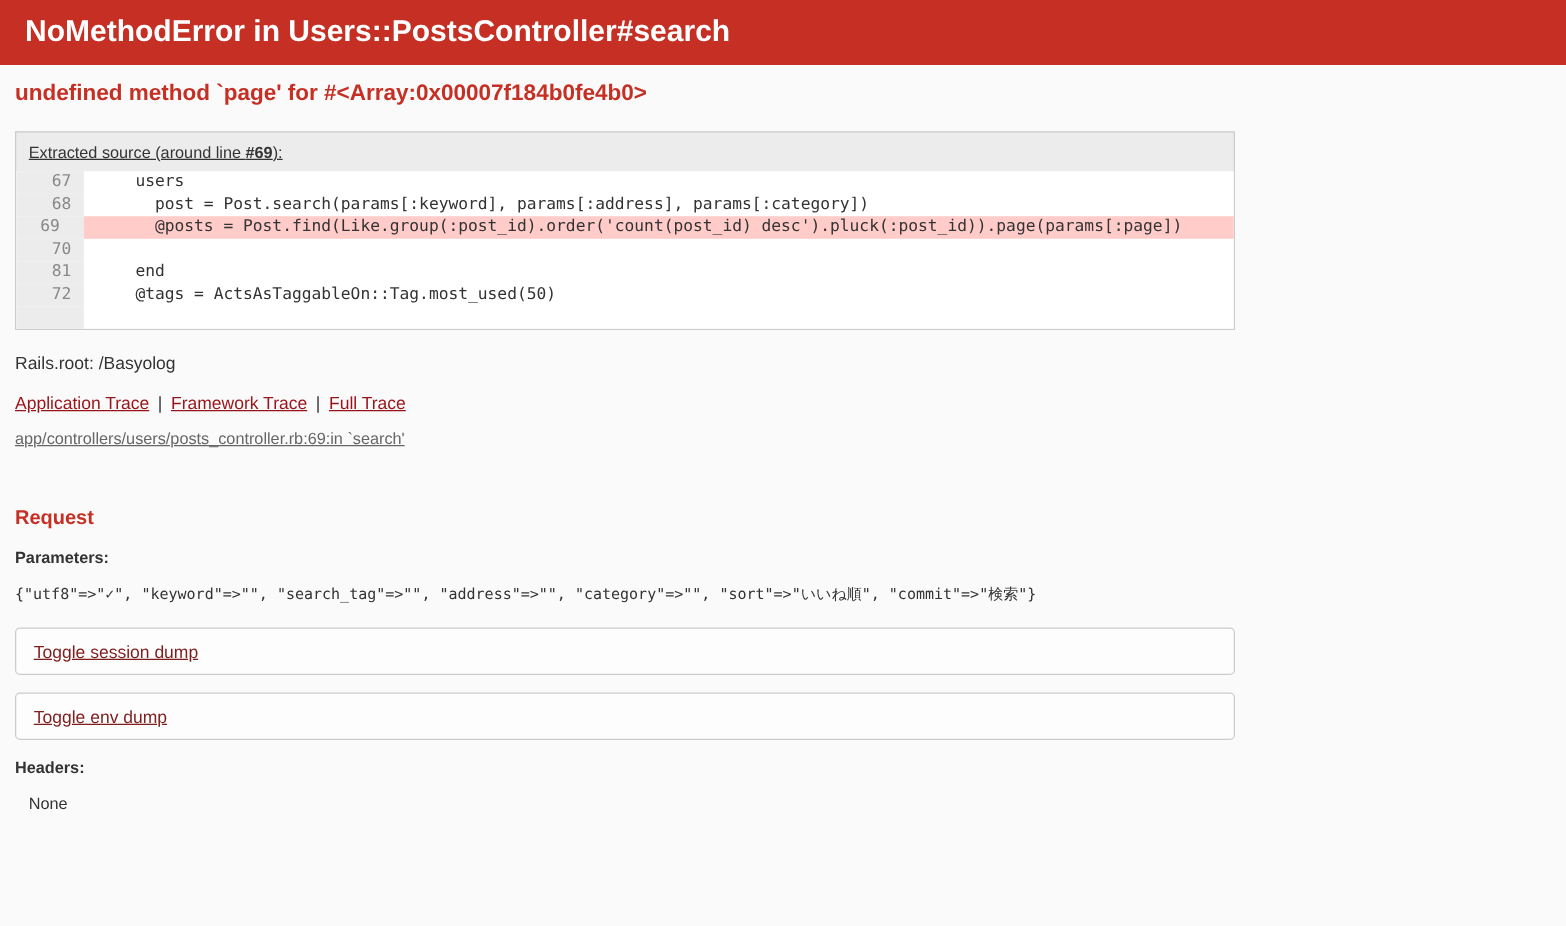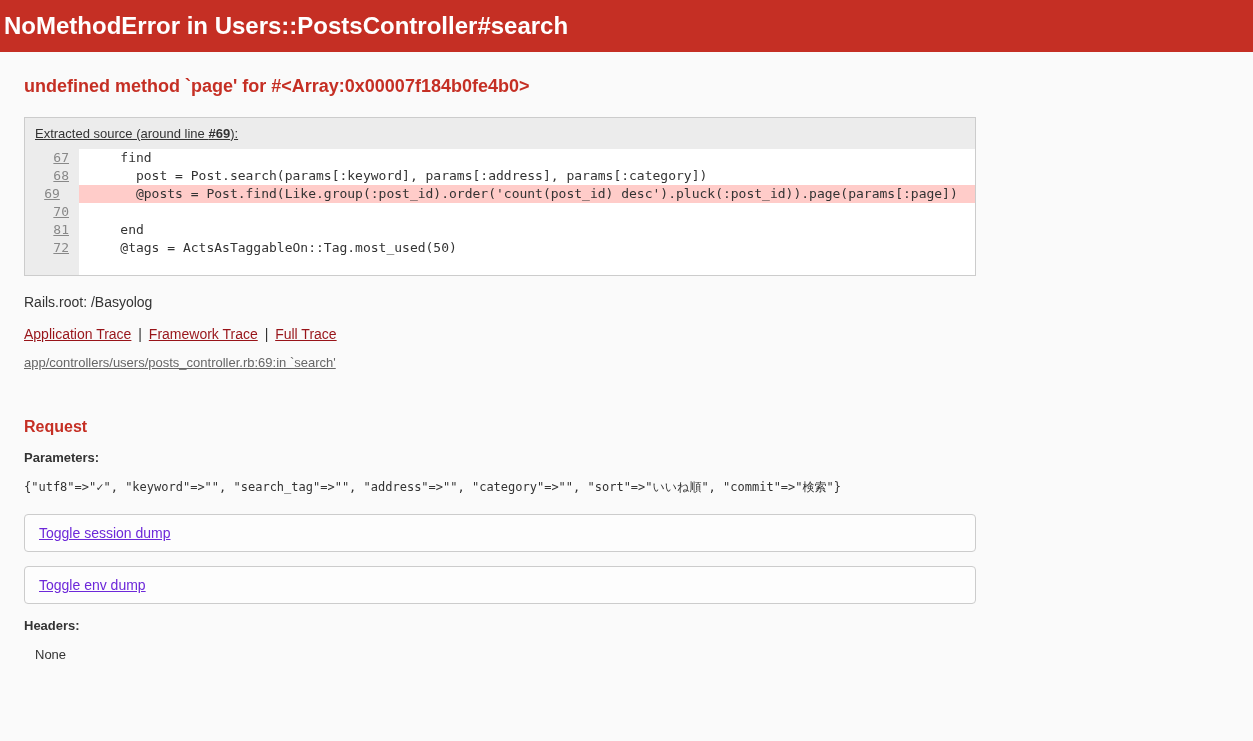--- a/index.html
+++ b/index.html
@@ -4,30 +4,30 @@
   <style>
     * { box-sizing: border-box; margin: 0; padding: 0; }
     body {
       font-family: -apple-system, BlinkMacSystemFont, "Segoe UI", Helvetica, Arial, sans-serif;
       background: #fafafa;
       color: #333;
       font-size: 14px;
     }
     .header-bar {
       background: #c52f24;
-      padding: 12px 4px;
+      padding: 12px 20px;
     }
     .header-bar h1 {
       color: #fff;
       font-size: 24px;
       font-weight: bold;
       margin: 0;
     }
     .container {
-      padding: 24px;
+      padding: 12px;
       max-width: 1000px;
     }
     .subtitle {
       color: #c52f24;
       font-size: 18px;
       font-weight: bold;
       margin-bottom: 20px;
     }
     .source-box {
       border: 1px solid #ccc;
@@ -52,21 +52,20 @@
       line-height: 18px;
       vertical-align: top;
     }
     .gutter {
       background: #ececec;
       color: #888;
       text-align: right;
       padding: 0 10px;
       width: 54px;
       user-select: none;
-      text-decoration: underline;
     }
     .code {
       padding: 0 10px;
       white-space: pre;
     }
     .hl .gutter { background: #ececec; text-align: center; }
     .hl .code { background: #ffccc9; }
     .spacer-row td { height: 18px; }
     .rails-root {
       margin: 16px 0;
@@ -110,21 +109,21 @@
       margin-bottom: 18px;
     }
     .toggle-box {
       border: 1px solid #ccc;
       border-radius: 4px;
       background: #fdfdfd;
       padding: 10px 14px;
       margin-bottom: 14px;
     }
     .toggle-box a {
-      color: #6d28d9;
+      color: #7f1d1d;
       font-size: 14px;
     }
     .headers-label {
       font-weight: bold;
       font-size: 13px;
       margin-bottom: 14px;
     }
     .headers-val {
       font-size: 13px;
       color: #333;
@@ -142,21 +141,21 @@
   <p class="subtitle">undefined method `page' for #&lt;Array:0x00007f184b0fe4b0&gt;</p>
 
   <div class="source-box">
     <div class="source-header">
       <span>Extracted source (around line </span><b>#69</b><span>):</span>
     </div>
     <table class="source-table">
       <tbody id="source-body">
           <tr>
             <td class="gutter">67</td>
-            <td class="code">    find</td>
+            <td class="code">    users</td>
           </tr>
           <tr>
             <td class="gutter">68</td>
             <td class="code">      post = Post.search(params[:keyword], params[:address], params[:category])</td>
           </tr>
           <tr class="hl">
             <td class="gutter">69</td>
             <td class="code">      @posts = Post.find(Like.group(:post_id).order('count(post_id) desc').pluck(:post_id)).page(params[:page])</td>
           </tr>
           <tr>

